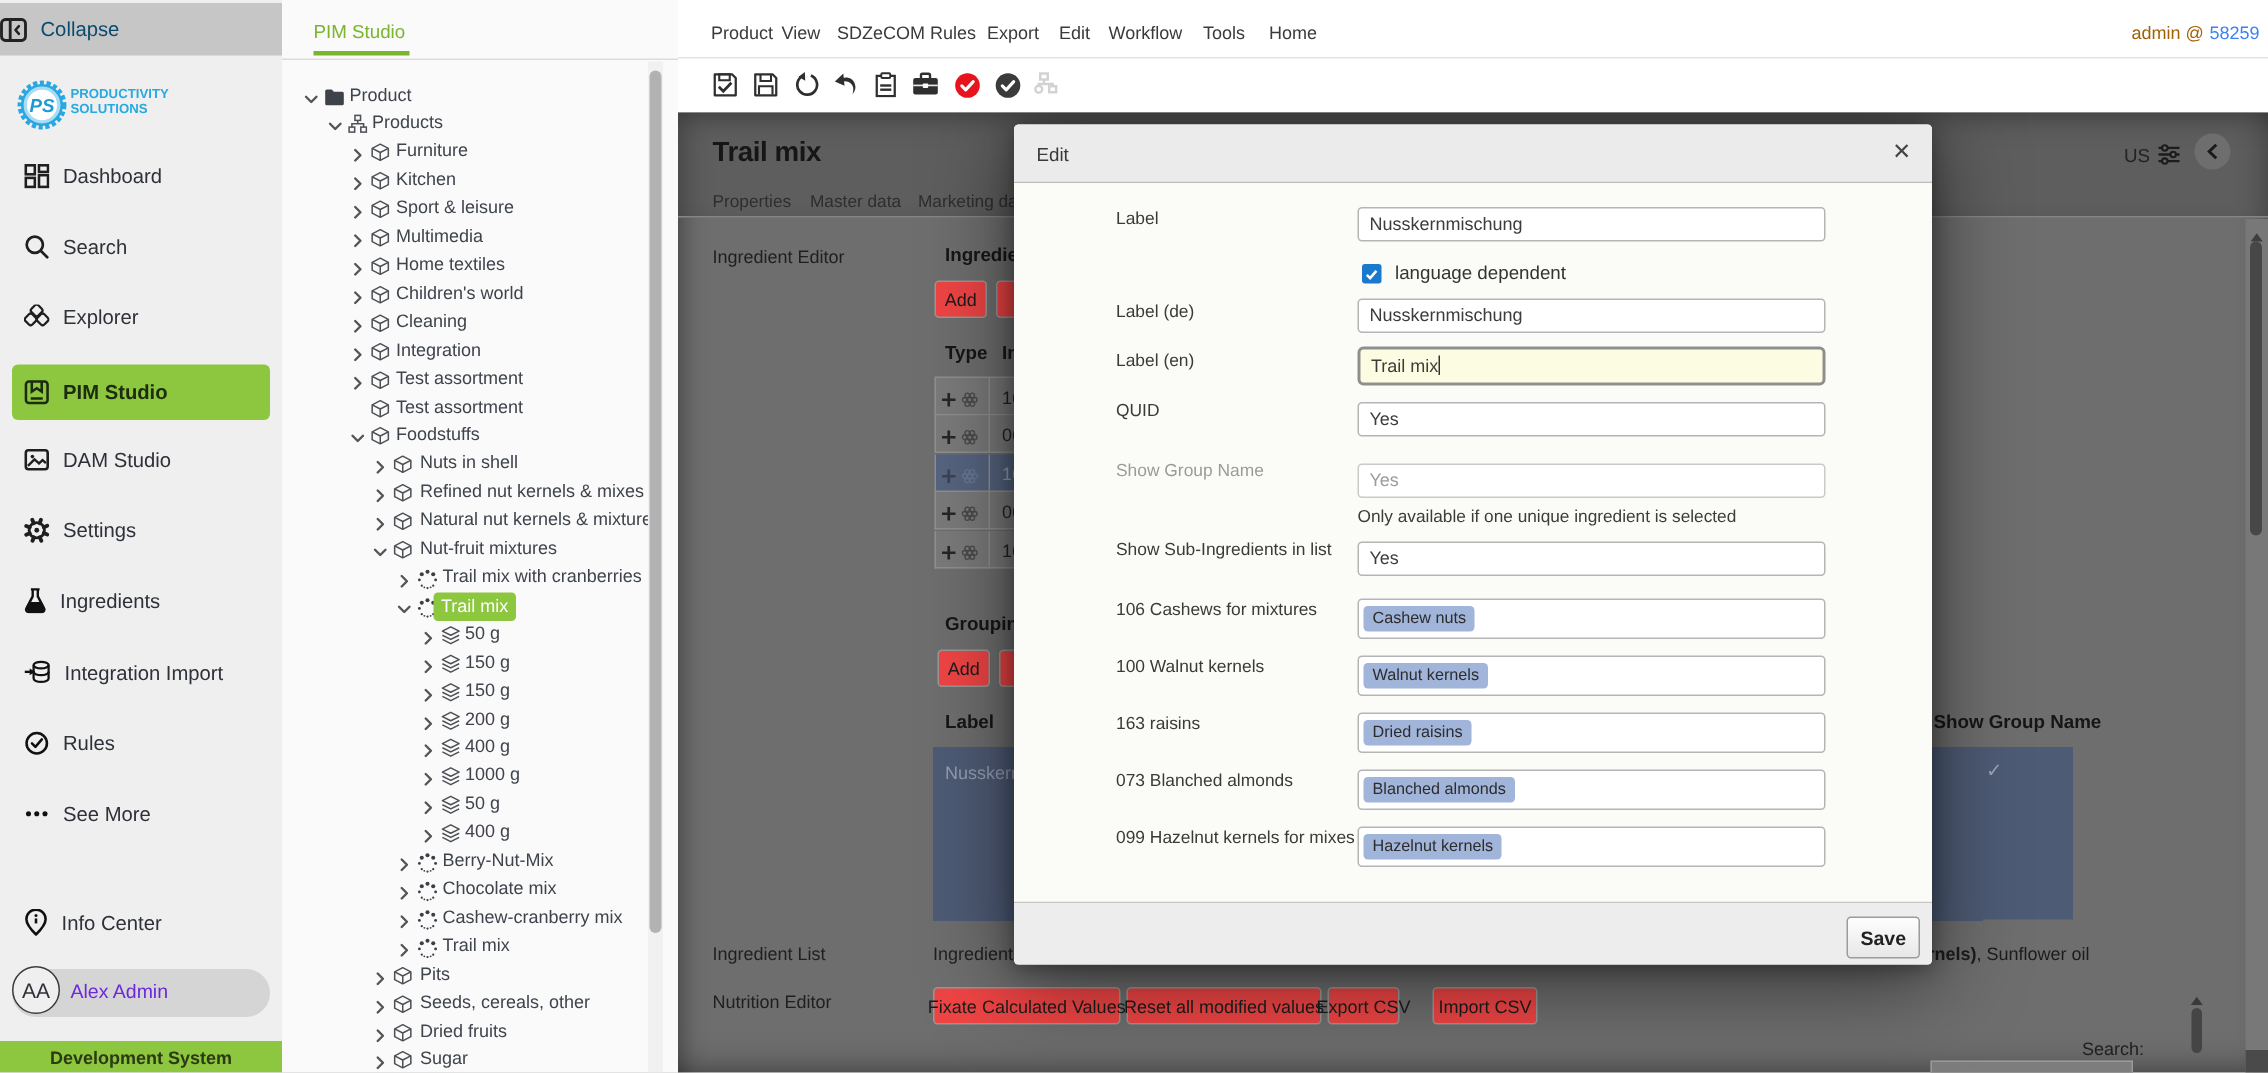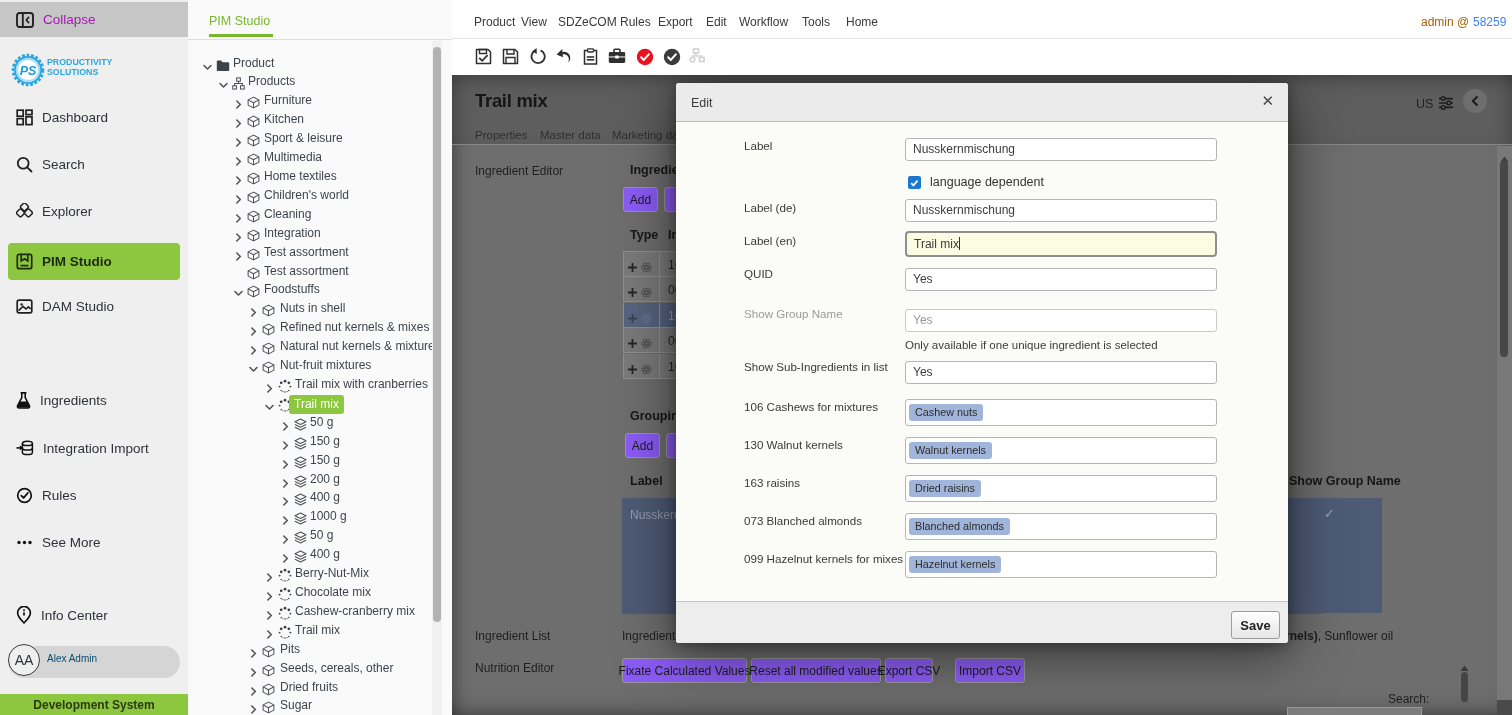--- a/index.html
+++ b/index.html
@@ -1,18 +1,18 @@
 <!DOCTYPE html>
 <html><head><meta charset="utf-8"><style>
 *{margin:0;padding:0;box-sizing:border-box}
 html,body{width:1512px;height:715px;overflow:hidden;font-family:"Liberation Sans",sans-serif;background:#fff;position:relative}
 .abs{position:absolute}
 
 #side{position:absolute;left:0;top:0;width:188px;height:715px;background:#efefef}
-#collapse{position:absolute;left:0;top:2px;width:188px;height:35px;background:#c6c6c6;display:flex;align-items:center;padding-left:16px;gap:9px;color:#a21caf;font-size:13.5px}
+#collapse{position:absolute;left:0;top:2px;width:188px;height:35px;background:#c6c6c6;display:flex;align-items:center;gap:9px;color:#0c4a6e;font-size:13.5px}
 .mi{position:absolute;left:0;width:188px;height:34px;display:flex;align-items:center;padding-left:16px;gap:9px;font-size:13.5px;color:#2e3138}
 .mi svg{flex:0 0 auto}
 #pimpill{position:absolute;left:8px;top:243px;width:172px;height:37px;background:#8dc63f;border-radius:4px;display:flex;align-items:center;padding-left:8px;gap:9px;font-size:13.5px;color:#1d2b10;font-weight:bold}
 #userpill{position:absolute;left:8px;top:646px;width:172px;height:32px;background:#d5d5d5;border-radius:16px}
 #avatar{position:absolute;left:8px;top:644px;width:32px;height:32px;border-radius:50%;background:#efefef;border:1.6px solid #3c3c3c;display:flex;align-items:center;justify-content:center;font-size:14px;color:#2e3138}
 #devbar{position:absolute;left:0;top:694px;width:188px;height:21px;background:#8dc63f;display:flex;align-items:center;justify-content:center;font-size:12px;font-weight:bold;color:#2c3a12}
 
 #tree{position:absolute;left:188px;top:0;width:264px;height:715px;background:#fafafa;overflow:hidden}
 #treehead{position:absolute;left:21px;top:14px;font-size:12.5px;color:#7ab52e}
 #treeuline{position:absolute;left:21px;top:34px;width:64px;height:3px;background:#7ab52e}
@@ -29,21 +29,21 @@
 .mb{position:absolute;top:15px;font-size:12px;color:#3a3a3a;white-space:nowrap}
 #toolbar{position:absolute;left:0;top:40px;width:1060px;height:35px;background:#fff}
 .tb{position:absolute;top:8px}
 
 #content{position:absolute;left:0;top:75px;width:1060px;height:640px;background:#6e6e6e;box-shadow:inset 14px 0 18px -12px rgba(0,0,0,0.38), inset 0 -16px 22px -14px rgba(0,0,0,0.35), inset -14px 0 20px -12px rgba(0,0,0,0.28)}
 #band{position:absolute;left:0;top:0;width:1060px;height:70px;background:#5e5e5e;border-bottom:1px solid #858585;box-shadow:inset 14px 14px 20px -12px rgba(0,0,0,0.35), inset -14px 0 20px -12px rgba(0,0,0,0.3)}
 #title{position:absolute;left:23px;top:15px;font-size:18.5px;font-weight:bold;color:#161616;letter-spacing:-0.3px}
 .tab{position:absolute;top:54px;font-size:11.5px;color:#2e2e2e;white-space:nowrap}
 .dimtext{position:absolute;font-size:12px;color:#1f1f1f;white-space:nowrap}
 .dimbold{position:absolute;font-size:12.5px;font-weight:bold;color:#161616;white-space:nowrap}
-.dimbtn{position:absolute;background:#8b5cf6;border:1px solid #989898;border-radius:3px;color:#1c1c1c;font-size:12px;display:flex;align-items:center;justify-content:center;white-space:nowrap}
+.dimbtn{position:absolute;background:#ef4444;border:1px solid #989898;border-radius:3px;color:#1c1c1c;font-size:12px;display:flex;align-items:center;justify-content:center;white-space:nowrap}
 
 #modalclip{position:absolute;left:452px;top:75px;width:1060px;height:640px;overflow:hidden;pointer-events:none}
 #overlaymodal{position:absolute;left:224px;top:8px;width:612px;height:560px;background:#fbfbf8;border-radius:3px;box-shadow:0 10px 55px 2px rgba(0,0,0,0.5),0 2px 14px rgba(0,0,0,0.35)}
 #mhead{position:absolute;left:0;top:0;width:612px;height:39px;background:#ebebeb;border-bottom:1px solid #bdbdbd;border-radius:3px 3px 0 0}
 #mhead .t{position:absolute;left:15px;top:13px;font-size:12.5px;color:#3a3a3a}
 #mhead .x{position:absolute;right:14px;top:9px;font-size:15px;color:#444}
 .mlabel{position:absolute;left:68px;font-size:11.6px;color:#3a3a3a;white-space:nowrap}
 .minput{position:absolute;left:229px;width:312px;height:23px;background:#fff;border:1px solid #b5b5b5;border-radius:3px;font-size:12px;color:#3c3c3c;line-height:21px;padding-left:7px;white-space:nowrap}
 .mtag{position:absolute;height:17px;background:#a1b4da;border-radius:3px;font-size:10.8px;color:#2c2c2c;line-height:17px;padding:0 6px;white-space:nowrap}
 #mfoot{position:absolute;left:0;top:518px;width:612px;height:42px;background:#ededed;border-top:1px solid #c6c6c6;border-radius:0 0 3px 3px}
@@ -95,20 +95,35 @@
       <span>Search</span>
     </div>
 <div class="mi" style="top:289px">
       <svg width="17" height="17" viewBox="0 0 17 17">
         <rect x="1.2" y="2.2" width="14.6" height="12.6" rx="1.8" fill="none" stroke="#1f1f1f" stroke-width="1.7"></rect>
         <circle cx="5.6" cy="6.4" r="1.2" fill="#1f1f1f"></circle>
         <path d="M2.6 12.6 L7 8.3 L10 11 L12.4 8.8 L14.6 10.8" fill="none" stroke="#1f1f1f" stroke-width="1.6"></path>
       </svg>
       <span>DAM Studio</span>
     </div>
+<div class="mi" style="top:336px">
+      <svg width="17" height="17" viewBox="0 0 17 17">
+        <circle cx="8.5" cy="8.5" r="5.1" fill="none" stroke="#1f1f1f" stroke-width="1.9"></circle>
+        <circle cx="8.5" cy="8.5" r="1.6" fill="#1f1f1f"></circle>
+        <path d="M13.2 10.4 L15.5 11.3" stroke="#1f1f1f" stroke-width="2.6" stroke-linecap="round"></path>
+        <path d="M10.5 13.2 L11.5 15.5" stroke="#1f1f1f" stroke-width="2.6" stroke-linecap="round"></path>
+        <path d="M6.6 13.2 L5.7 15.5" stroke="#1f1f1f" stroke-width="2.6" stroke-linecap="round"></path>
+        <path d="M3.8 10.5 L1.5 11.5" stroke="#1f1f1f" stroke-width="2.6" stroke-linecap="round"></path>
+        <path d="M3.8 6.6 L1.5 5.7" stroke="#1f1f1f" stroke-width="2.6" stroke-linecap="round"></path>
+        <path d="M6.5 3.8 L5.5 1.5" stroke="#1f1f1f" stroke-width="2.6" stroke-linecap="round"></path>
+        <path d="M10.4 3.8 L11.3 1.5" stroke="#1f1f1f" stroke-width="2.6" stroke-linecap="round"></path>
+        <path d="M13.2 6.5 L15.5 5.5" stroke="#1f1f1f" stroke-width="2.6" stroke-linecap="round"></path>
+      </svg>
+      <span>Settings</span>
+    </div>
 <div class="mi" style="top:383px">
       <svg width="15" height="17" viewBox="0 0 15 17">
         <path d="M4.6 0.9 H10.4 M5.8 1 V5.6 L1.6 13.6 a1.6 1.6 0 0 0 1.4 2.4 h9 a1.6 1.6 0 0 0 1.4 -2.4 L9.2 5.6 V1" fill="none" stroke="#111" stroke-width="1.6" stroke-linejoin="round"></path>
         <path d="M4.0 9.4 h7.0 l2.2 4.4 a1.1 1.1 0 0 1 -1 1.6 h-9.4 a1.1 1.1 0 0 1 -1 -1.6 Z" fill="#111"></path>
       </svg>
       <span>Ingredients</span>
     </div>
 <div class="mi" style="top:431px">
       <svg width="18" height="16" viewBox="0 0 18 16">
         <ellipse cx="11.4" cy="3.4" rx="5" ry="2.2" fill="none" stroke="#111" stroke-width="1.5"></ellipse>
@@ -145,21 +160,21 @@
 <div id="pimpill">
       <svg width="17" height="17" viewBox="0 0 17 17">
         <rect x="1.3" y="1.3" width="14.4" height="14.4" rx="2" fill="none" stroke="#1d2b10" stroke-width="1.7"></rect>
         <path d="M5.2 1.5 V8 L8.5 5.8 L11.8 8 V1.5" fill="none" stroke="#1d2b10" stroke-width="1.7"></path>
         <path d="M4.5 12.6 H12.5" stroke="#1d2b10" stroke-width="1.7"></path>
       </svg>
       <span>PIM Studio</span>
     </div>
 <div id="userpill"></div>
     <div id="avatar">AA</div>
-<div class="abs" style="left:47px;top:653px;font-size:10px;color:#0c4a6e">Alex Admin</div>
+<div class="abs" style="left:47px;top:653px;font-size:13px;color:#6d28d9">Alex Admin</div>
 <div id="devbar">Development System</div>
 </div>
 <div id="tree">
 <div id="treehead">PIM Studio</div>
     <div id="treeuline"></div>
     <div id="treeborder"></div>
 <div class="tc" style="left:14px;top:58.5px"><svg width="11" height="11" viewBox="0 0 11 11">
         <path d="M2 3.5 L5.5 7 L9 3.5" fill="none" stroke="#555" stroke-width="1.6" stroke-linecap="round" stroke-linejoin="round"></path>
       </svg></div>
 <div class="ti" style="left:28px;top:58.0px"><svg width="14" height="12" viewBox="0 0 14 12">
@@ -715,21 +730,21 @@
 <div class="mlabel" style="top:184px;color:#3a3a3a">QUID</div>
 <div class="minput" style="top:185px">Yes</div>
 <div class="mlabel" style="top:224px;color:#9b9b9b">Show Group Name</div>
 <div class="minput" style="top:226px;color:#9b9b9b;border-color:#cacaca">Yes</div>
 <div class="abs" style="left:229px;top:256px;font-size:11.5px;color:#3c3c3c;white-space:nowrap">Only available if one unique ingredient is selected</div>
 <div class="mlabel" style="top:277px;color:#3a3a3a">Show Sub-Ingredients in list</div>
 <div class="minput" style="top:278px">Yes</div>
 <div class="mlabel" style="top:317px;color:#3a3a3a">106 Cashews for mixtures</div>
 <div class="minput" style="top:316px;height:27px"></div>
 <div class="mtag" style="left:233px;top:321px">Cashew nuts</div>
-<div class="mlabel" style="top:355px;color:#3a3a3a">130 Walnut kernels</div>
+<div class="mlabel" style="top:355px;color:#3a3a3a">100 Walnut kernels</div>
 <div class="minput" style="top:354px;height:27px"></div>
 <div class="mtag" style="left:233px;top:359px">Walnut kernels</div>
 <div class="mlabel" style="top:393px;color:#3a3a3a">163 raisins</div>
 <div class="minput" style="top:392px;height:27px"></div>
 <div class="mtag" style="left:233px;top:397px">Dried raisins</div>
 <div class="mlabel" style="top:431px;color:#3a3a3a">073 Blanched almonds</div>
 <div class="minput" style="top:430px;height:27px"></div>
 <div class="mtag" style="left:233px;top:435px">Blanched almonds</div>
 <div class="mlabel" style="top:469px;color:#3a3a3a">099 Hazelnut kernels for mixes</div>
 <div class="minput" style="top:468px;height:27px"></div>

